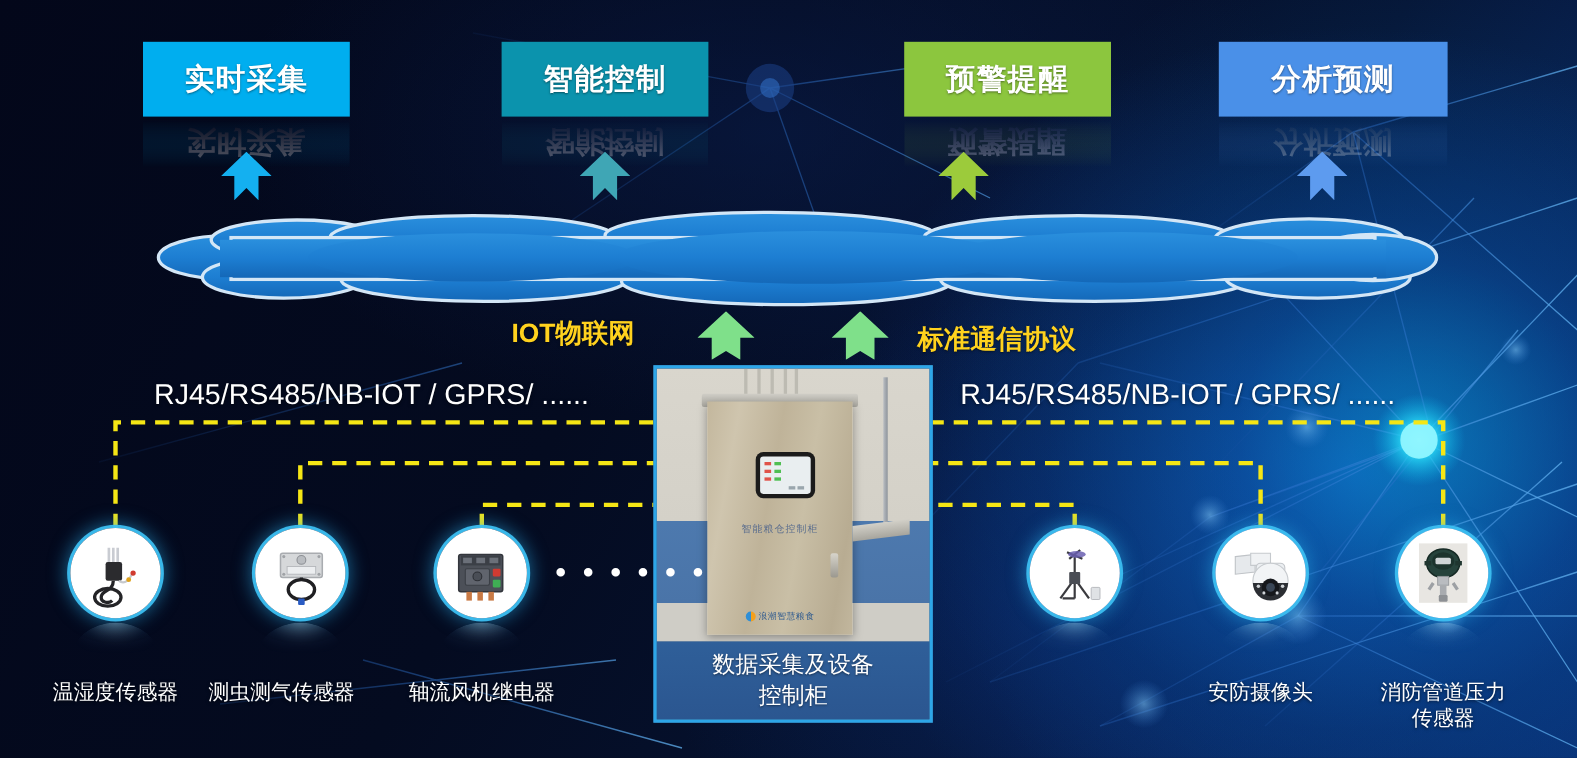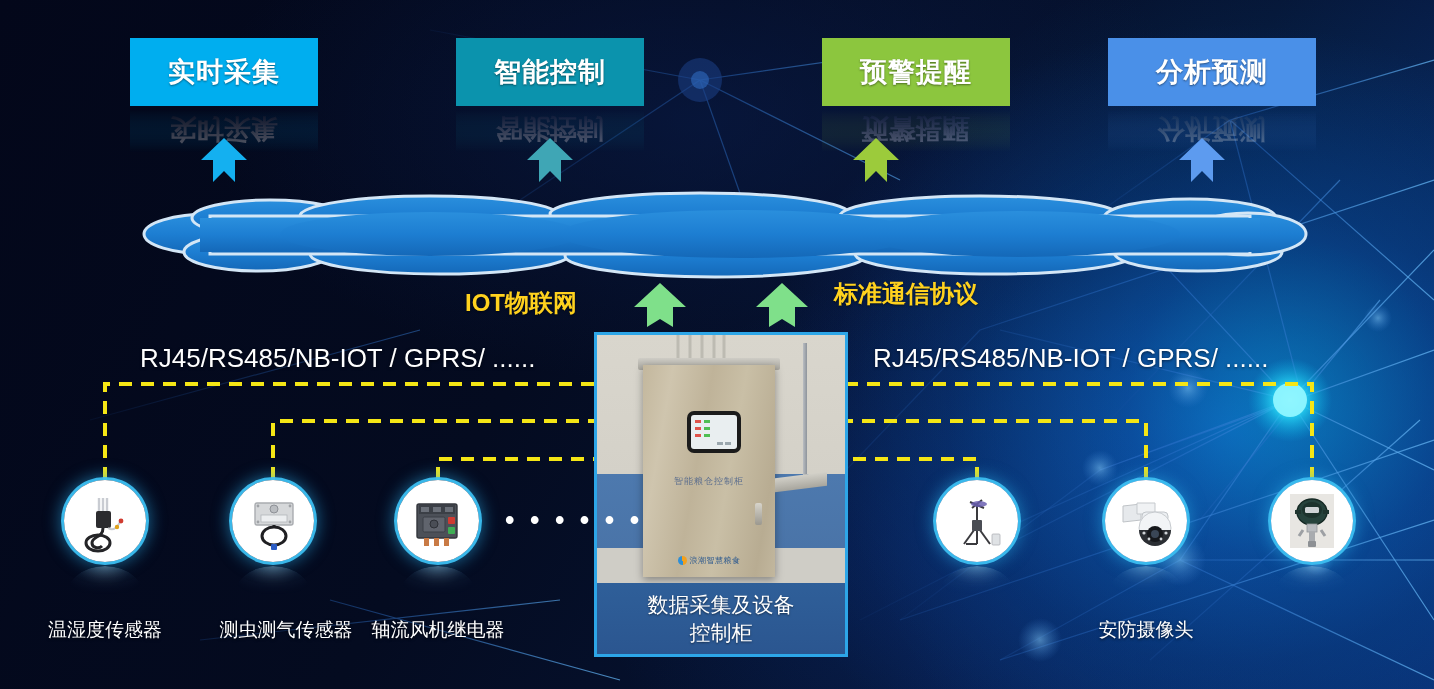--- a/index.html
+++ b/index.html
@@ -223,21 +223,21 @@
     </g>
   </svg>
 
   <div class="goldlbl" style="left:465px;top:287px;">IOT物联网</div>
   <svg class="greenarrow" style="left:634px;top:283px;" viewBox="0 0 52 44">
     <polygon points="26,0 52,24 39,24 39,44 26,36 13,44 13,24 0,24" fill="#7fe08a"></polygon>
   </svg>
   <svg class="greenarrow" style="left:756px;top:283px;" viewBox="0 0 52 44">
     <polygon points="26,0 52,24 39,24 39,44 26,36 13,44 13,24 0,24" fill="#7fe08a"></polygon>
   </svg>
-  <div class="goldlbl" style="left:834px;top:278px;">标准通信协议</div>
+  <div class="goldlbl" style="left:834px;top:292px;">标准通信协议</div>
 
   <div class="rjtxt" style="left:140px;top:343px;">RJ45/RS485/NB-IOT / GPRS/ ......</div>
   <div class="rjtxt" style="left:873px;top:343px;">RJ45/RS485/NB-IOT / GPRS/ ......</div>
 
   <div id="cab">
     <div id="cabcap">数据采集及设备
 控制柜</div>
     <div id="cabphoto">
       <svg class="pipes" viewBox="0 0 56 24">
         <g stroke="#bdbbb2" stroke-width="3">
@@ -309,21 +309,21 @@
           <circle cx="52" cy="20" r="1.4"></circle>
           <circle cx="20" cy="36" r="1.4"></circle>
           <circle cx="52" cy="36" r="1.4"></circle>
         </g>
       <ellipse cx="36" cy="50" rx="12" ry="9" fill="none" stroke="#1f1f22" stroke-width="3"></ellipse>
       <path d="M36 39 V41" stroke="#1f1f22" stroke-width="3"></path>
       <rect x="33" y="58" width="6" height="6" rx="1" fill="#2a5cc4"></rect>
     </svg>
   </div>
   <div class="nrefl" style="left:232px;top:566px;"></div>
-  <div class="nlabel" style="left:196px;top:618px;width:180px;">测虫测气传感器</div>
+  <div class="nlabel" style="left:166px;top:618px;width:180px;">测虫测气传感器</div>
 
   <div class="node" style="left:397px;top:480px;">
     <svg class="art" viewBox="0 0 70 70">
       <rect x="14" y="18" width="40" height="34" rx="2" fill="#4c5058" stroke="#33363c" stroke-width="1.4"></rect>
       <rect x="16" y="19" width="36" height="9" fill="#3b3f46"></rect>
       <g fill="#6b7079">
           <rect x="18" y="21" width="8" height="5"></rect>
           <rect x="30" y="21" width="8" height="5"></rect>
           <rect x="42" y="21" width="8" height="5"></rect>
         </g>
@@ -389,14 +389,16 @@
       <rect x="28" y="21" width="14" height="6" rx="1.5" fill="#cfd4d6"></rect>
       <rect x="18" y="24" width="6" height="4" fill="#1f352f"></rect>
       <rect x="46" y="24" width="6" height="4" fill="#1f352f"></rect>
       <rect x="30" y="38" width="10" height="8" fill="#b9bcc0" stroke="#93979b" stroke-width="0.8"></rect>
       <rect x="32" y="46" width="6" height="9" fill="#a8abaf"></rect>
       <path d="M26 44 L22 50 M44 44 L48 50" stroke="#9da0a4" stroke-width="3"></path>
       <rect x="31" y="55" width="8" height="6" rx="1" fill="#8d9094"></rect>
     </svg>
   </div>
   <div class="nrefl" style="left:1271px;top:566px;"></div>
+  <div class="nlabel" style="left:1222px;top:618px;width:180px;">消防管道压力
+传感器</div>
 
 </div>
 
 </body></html>

